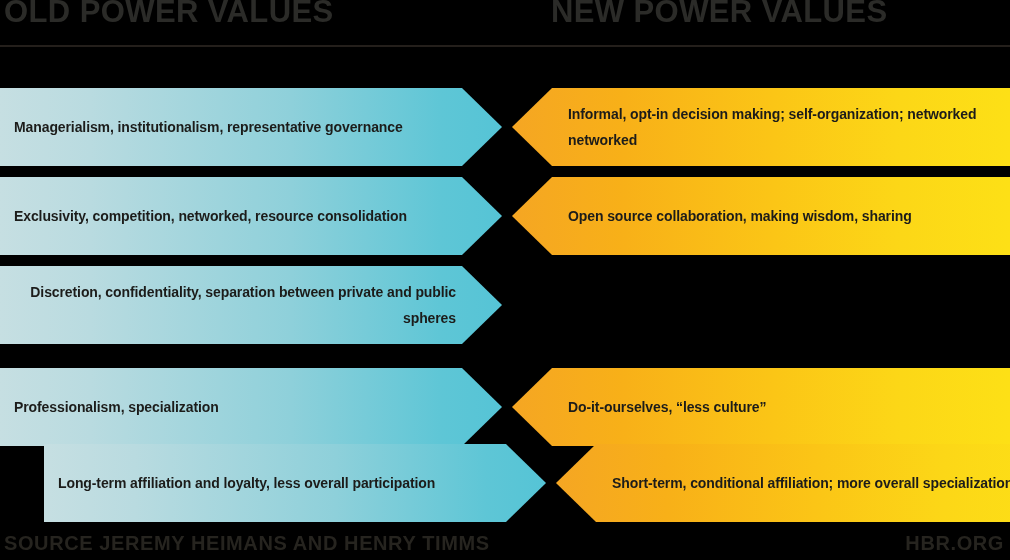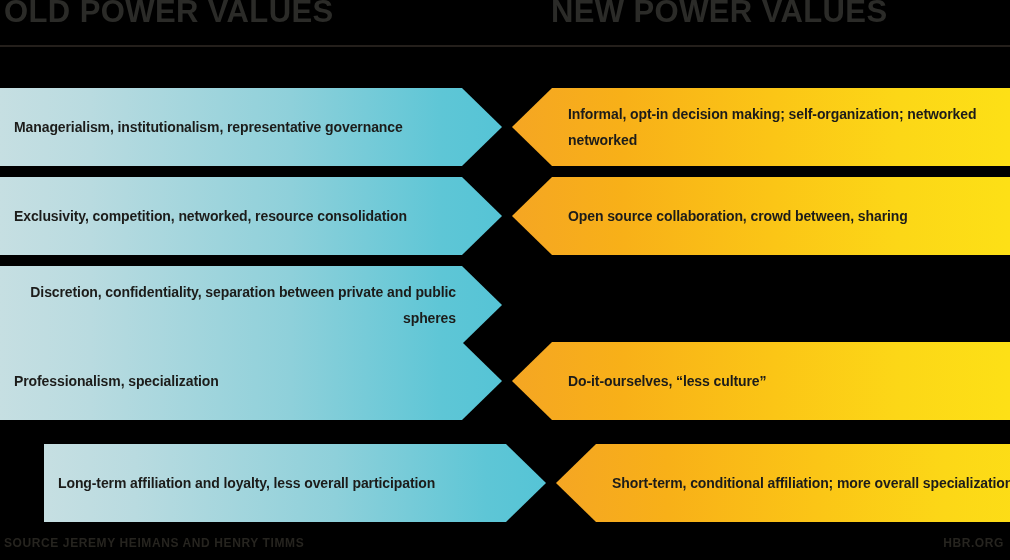--- a/index.html
+++ b/index.html
@@ -66,21 +66,21 @@
   }
   .row {
     position: absolute;
     left: 0;
     width: 1010px;
     height: 78px;
   }
   .row.r0 { top: 36px; }
   .row.r1 { top: 125px; }
   .row.r2 { top: 214px; text-align: right; }
-  .row.r3 { top: 290px; }
+  .row.r3 { top: 316px; }
   .row.r4 { top: 392px; margin-left: 44px; }
 
   
   .chev-left {
     position: absolute;
     left: 0;
     top: 0;
     width: 502px;
     height: 78px;
     background: linear-gradient(to right, #c6dfe2 0%, #b9dbe0 18%, #8ed0da 58%, #5ec6d6 88%, #55c4d6 100%);
@@ -123,21 +123,21 @@
     left: 0;
     top: 528px;
     width: 1010px;
     height: 32px;
   }
   .footer-text {
     position: absolute;
     top: 2px;
     font-family: "Liberation Sans", sans-serif;
     font-weight: bold;
-    font-size: 12px;
+    font-size: 20px;
     letter-spacing: 0.6px;
     color: #26241f;
     white-space: nowrap;
     line-height: 26px;
     text-transform: uppercase;
   }
   .footer-text.src { left: 4px; }
   .footer-text.org { right: 6px; }
 </style>
 </head>
@@ -160,21 +160,21 @@
       <div class="chev-right">
         <span class="cell-text">Informal, opt-in decision making; self-organization; networked networked</span>
       </div>
     </div>
 
     <div class="row r1">
       <div class="chev-left">
         <span class="cell-text">Exclusivity, competition, networked, resource consolidation</span>
       </div>
       <div class="chev-right">
-        <span class="cell-text">Open source collaboration, crowd between, sharing</span>
+        <span class="cell-text">Open source collaboration, making wisdom, sharing</span>
       </div>
     </div>
 
     <div class="row r2">
       <div class="chev-left">
         <span class="cell-text">Discretion, confidentiality, separation between private and public spheres</span>
       </div>
     </div>
 
     <div class="row r3">

